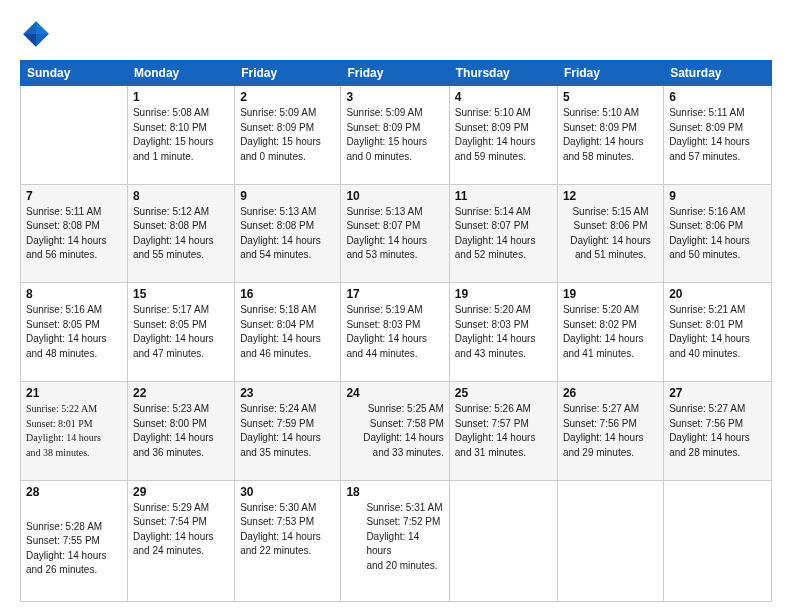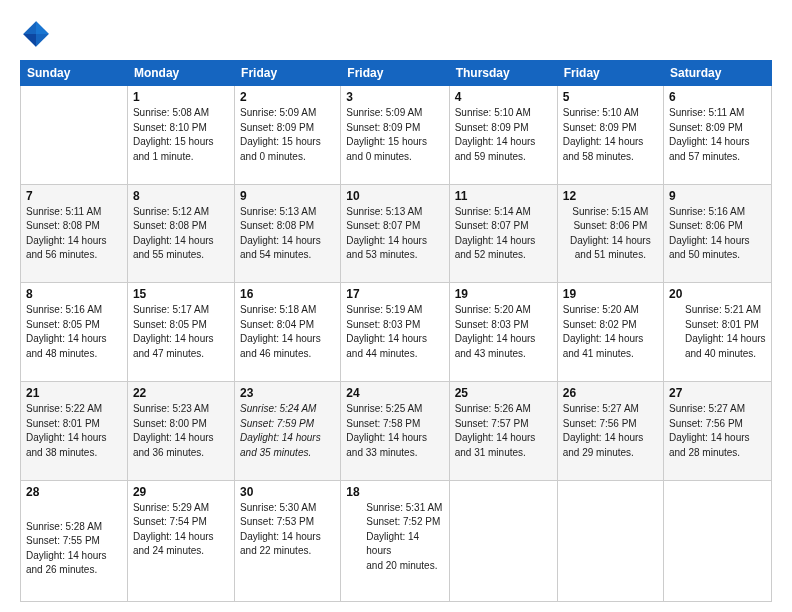--- a/index.html
+++ b/index.html
@@ -265,51 +265,51 @@
           </td>
           <td>
             <span class="day-num">19</span>
             <div class="day-info" style="white-space: pre-line;">Sunrise: 5:20 AM
 Sunset: 8:02 PM
 Daylight: 14 hours
 and 41 minutes.</div>
           </td>
           <td>
             <span class="day-num">20</span>
-            <div class="day-info" style="white-space: pre-line; margin-left: 16px;">Sunrise: 5:21 AM
+            <div class="day-info" style="white-space: pre-line;">Sunrise: 5:21 AM
 Sunset: 8:01 PM
 Daylight: 14 hours
 and 40 minutes.</div>
           </td>
         </tr>
         <tr>
           <td>
             <span class="day-num">21</span>
-            <div class="day-info" style="white-space: pre-line;">Sunrise: 5:22 AM
+            <div class="day-info" style="white-space: pre-line; font-family: Liberation Serif, serif;">Sunrise: 5:22 AM
 Sunset: 8:01 PM
 Daylight: 14 hours
 and 38 minutes.</div>
           </td>
           <td>
             <span class="day-num">22</span>
             <div class="day-info" style="white-space: pre-line;">Sunrise: 5:23 AM
 Sunset: 8:00 PM
 Daylight: 14 hours
 and 36 minutes.</div>
           </td>
           <td>
             <span class="day-num">23</span>
-            <div class="day-info" style="white-space: pre-line; font-style: italic;">Sunrise: 5:24 AM
+            <div class="day-info" style="white-space: pre-line;">Sunrise: 5:24 AM
 Sunset: 7:59 PM
 Daylight: 14 hours
 and 35 minutes.</div>
           </td>
           <td>
             <span class="day-num">24</span>
-            <div class="day-info" style="white-space: pre-line;">Sunrise: 5:25 AM
+            <div class="day-info" style="white-space: pre-line; text-align: right;">Sunrise: 5:25 AM
 Sunset: 7:58 PM
 Daylight: 14 hours
 and 33 minutes.</div>
           </td>
           <td>
             <span class="day-num">25</span>
             <div class="day-info" style="white-space: pre-line;">Sunrise: 5:26 AM
 Sunset: 7:57 PM
 Daylight: 14 hours
 and 31 minutes.</div>

